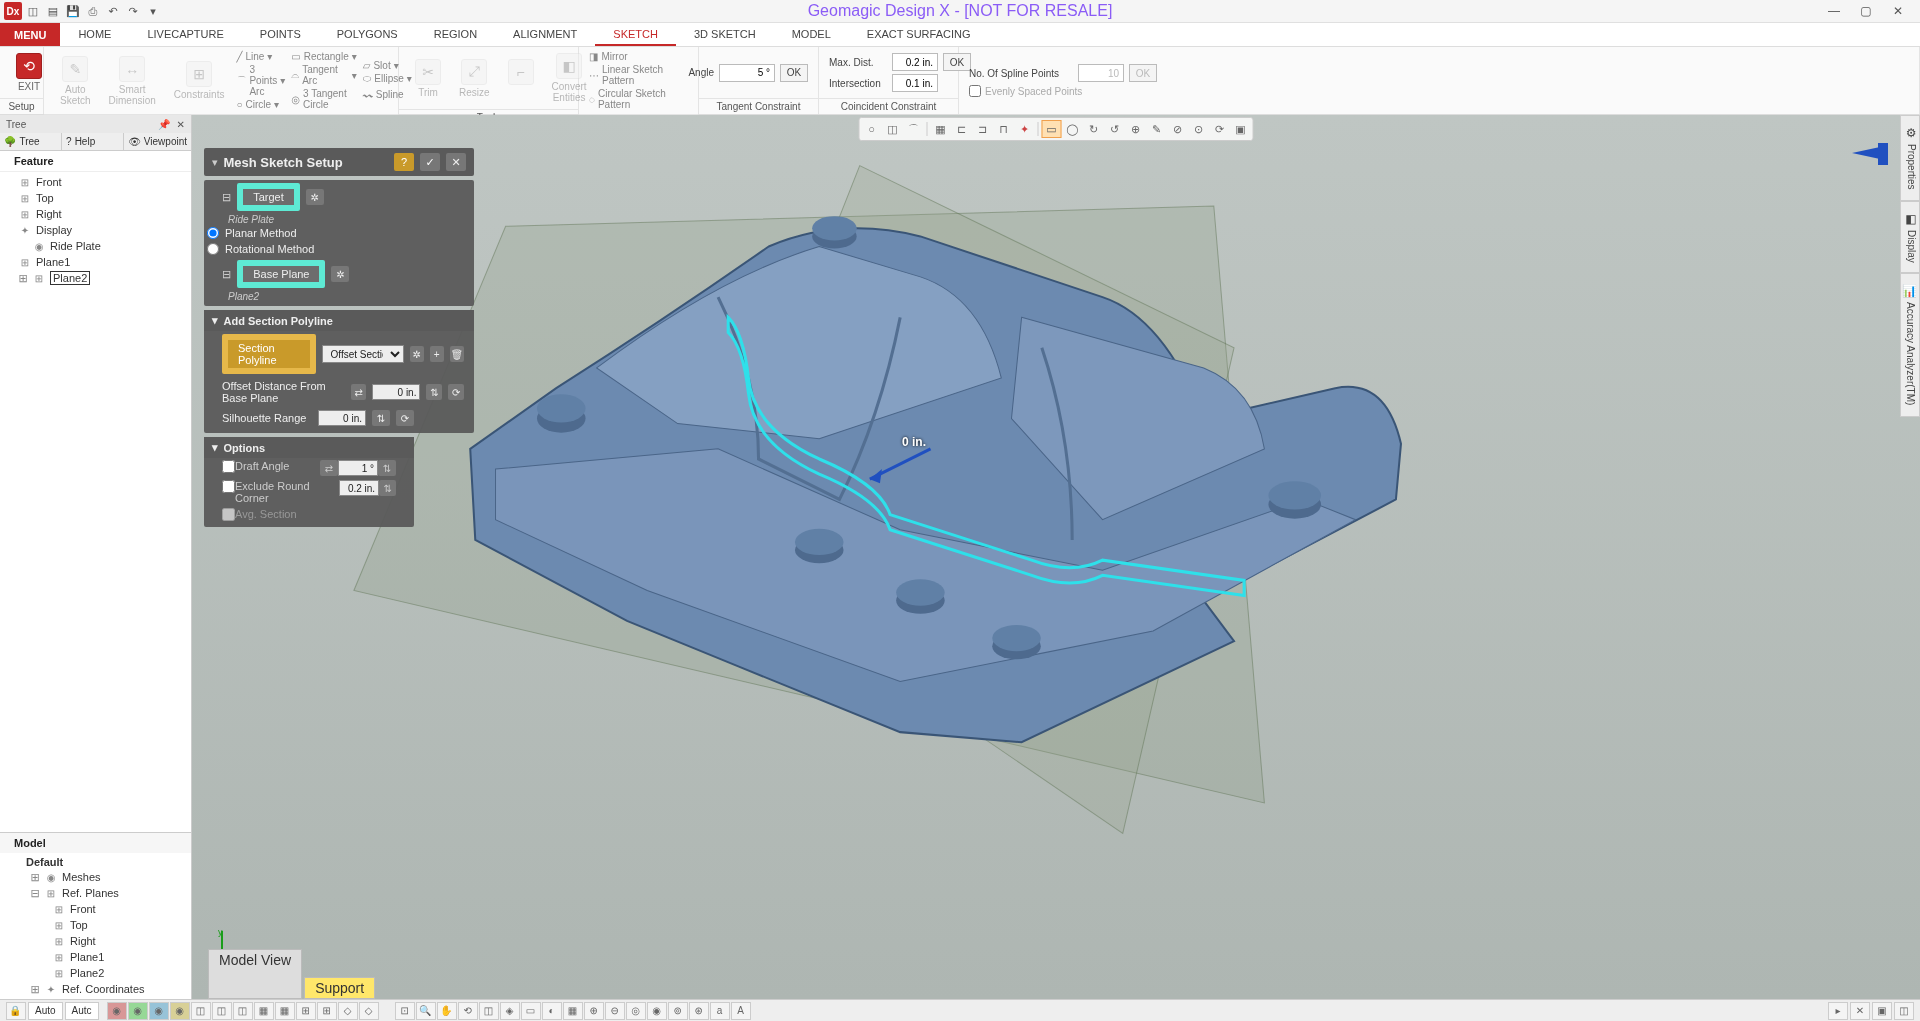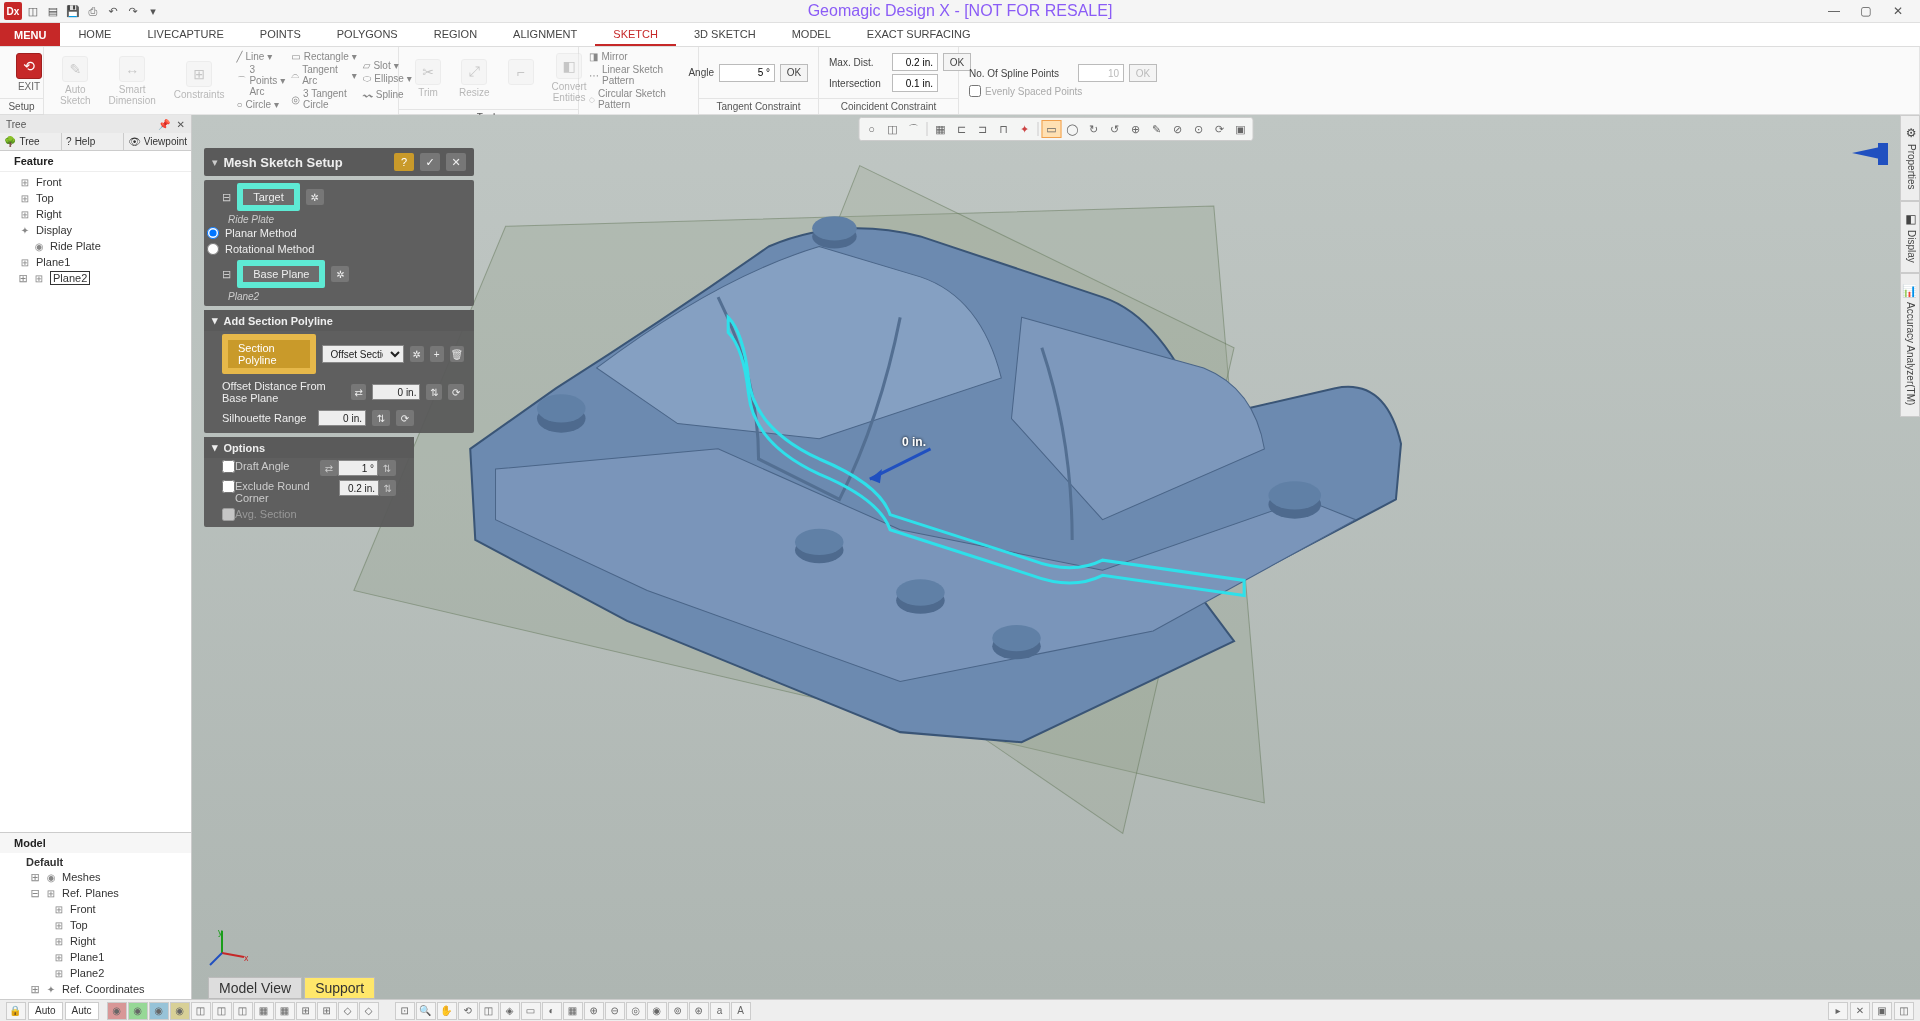--- a/index.html
+++ b/index.html
@@ -63,21 +63,21 @@
 .viewport { flex:1; position:relative; background:linear-gradient(#bfc6c3,#aeb6b2); overflow:hidden; }
 .viewport svg.model { position:absolute; inset:0; }
 .view-toolbar { position:absolute; top:2px; left:50%; transform:translateX(-50%); background:rgba(250,250,250,0.9); border:1px solid #ccc; border-radius:3px; display:flex; gap:1px; padding:2px; }
 .view-toolbar .vt { width:20px; height:18px; display:flex; align-items:center; justify-content:center; font-size:11px; color:#666; cursor:pointer; border:1px solid transparent; }
 .view-toolbar .vt.sel { background:#ffe0b2; border-color:#f0a04d; }
 .view-toolbar .sep { width:1px; background:#ccc; margin:2px 2px; }
 .in-label { position:absolute; font-size:12px; font-weight:bold; color:#fff; text-shadow:0 0 3px #000; }
 .axis-gizmo { position:absolute; left:16px; bottom:32px; }
 .view-tabs { position:absolute; left:16px; bottom:0; display:flex; gap:2px; }
 .view-tabs .vtab { padding:2px 10px; font-size:14px; background:#ddd; border:1px solid #bbb; cursor:pointer; }
-.view-tabs .vtab.active { background:#ffe76a; }
+.view-tabs .vtab.active { background:#ffe76a;margin-top:28px; }
 .arrow-ind { position:absolute; right:28px; top:24px; }
 
 
 .dialog { position:absolute; top:148px; left:204px; width:270px; font-size:11px; color:#eee; }
 .dlg-title { background:#5a5a5a; display:flex; align-items:center; gap:6px; padding:5px 8px; border-radius:2px; }
 .dlg-title .dt-arrow { cursor:pointer; color:#ccc; }
 .dlg-title .dt-text { font-weight:600; font-size:13px; flex:1; }
 .dlg-title .dt-btn { width:20px; height:18px; background:#777; display:flex; align-items:center; justify-content:center; cursor:pointer; border-radius:2px; font-size:11px; }
 .dlg-title .dt-btn.help { background:#c99a2a; color:#fff; }
 .dlg-title .dt-btn.ok { color:#fff; }

